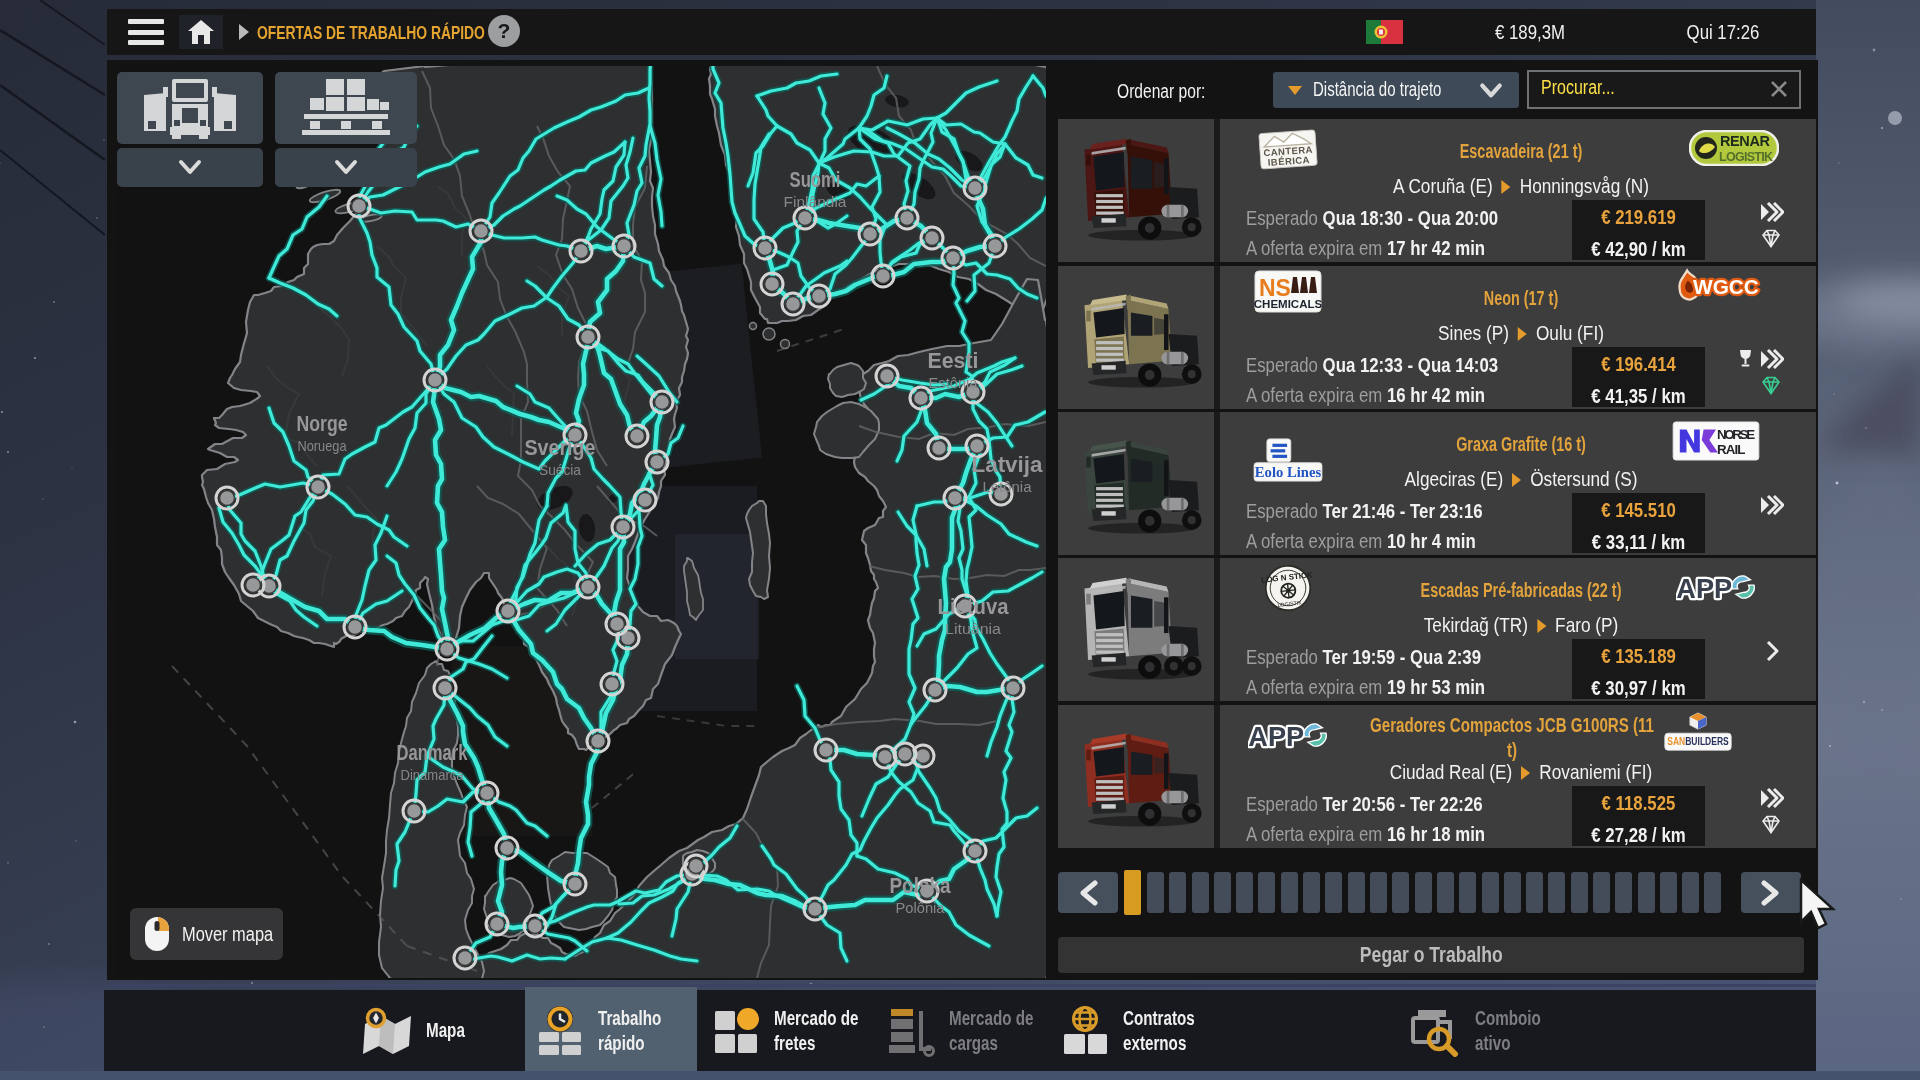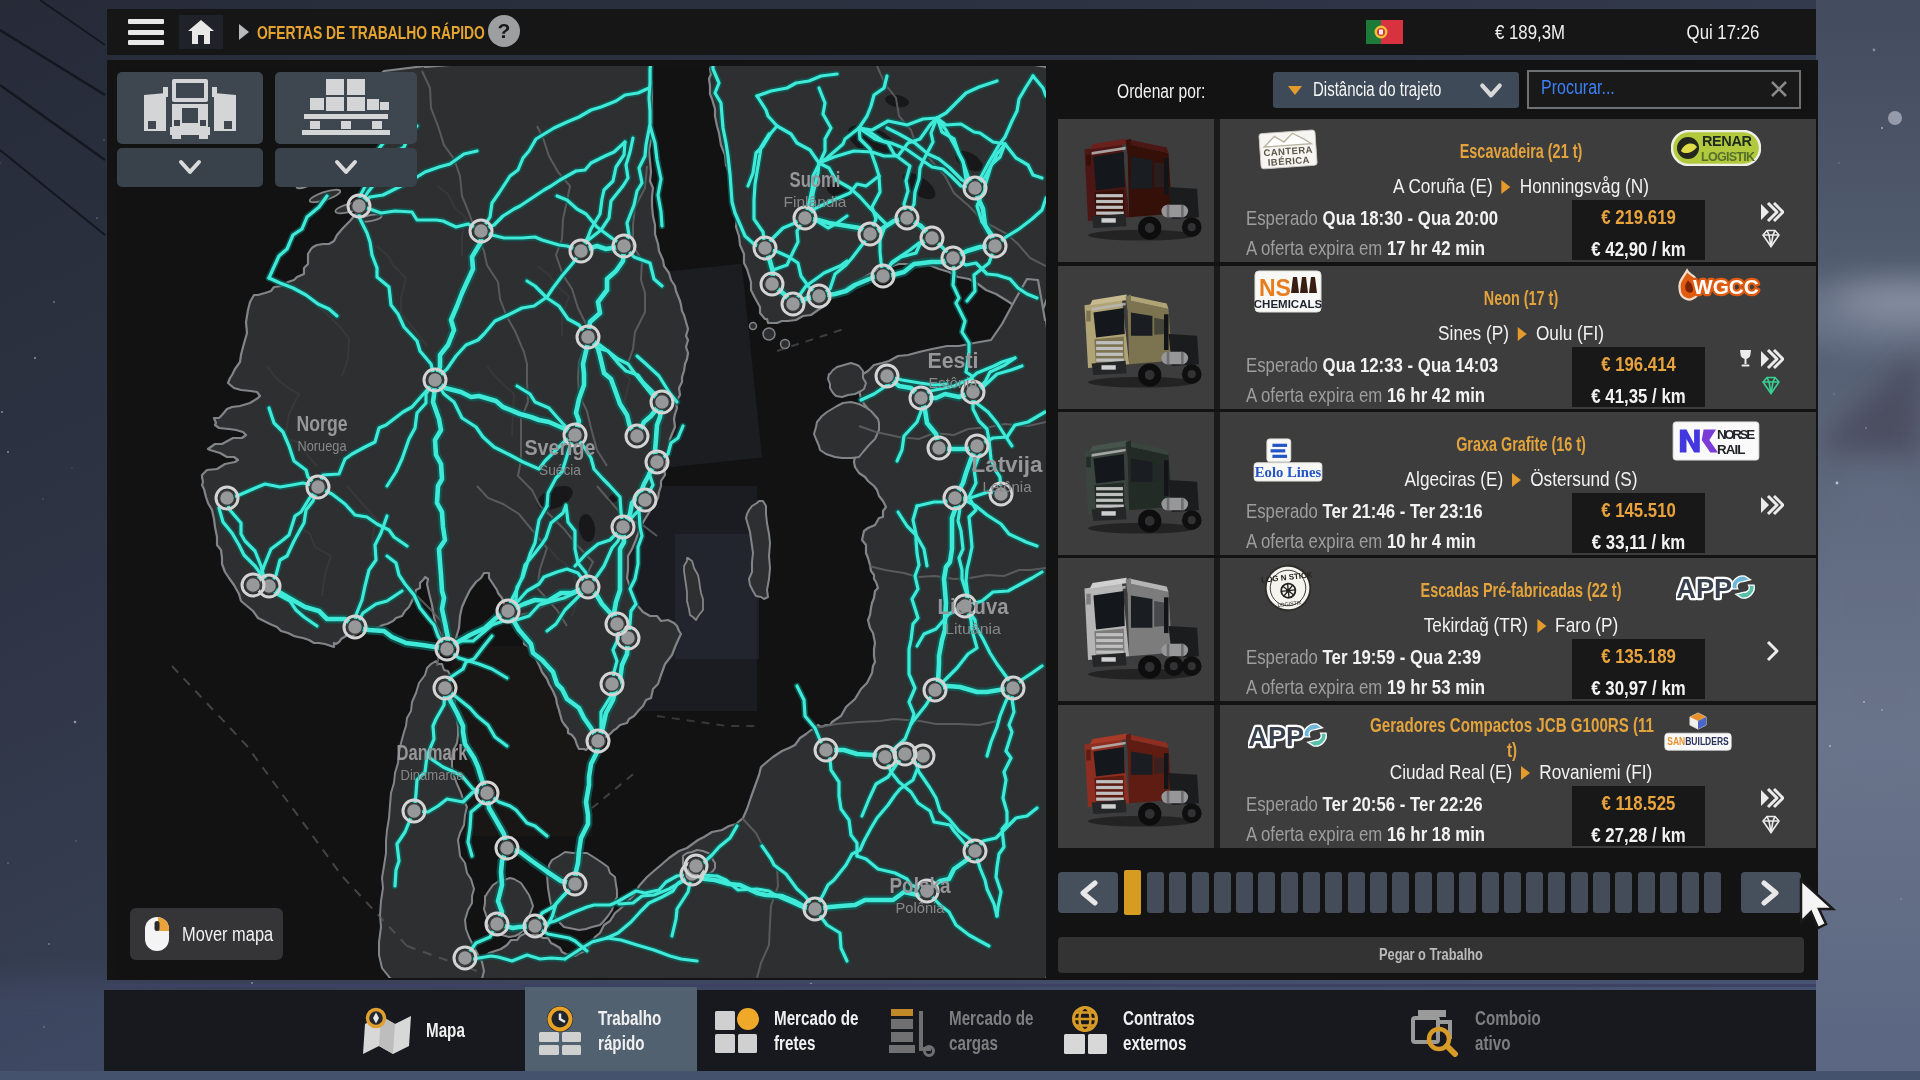--- a/index.html
+++ b/index.html
@@ -38,40 +38,40 @@
 #tooltip span { display:inline-block; transform:scaleX(0.9); transform-origin:center; width:320px; margin-left:-19px; }
 
 #mover { left:13px; top:842px; width:153px; height:52px; background:rgba(56,56,57,0.95); border-radius:6px;
  color:#f2f2f2; font-size:20px; display:flex; align-items:center; white-space:nowrap; }
 #mover .mtxt { transform:scaleX(0.82); transform-origin:0 center; }
 
 #sortlabel { left:1010px; top:20px; color:#f2f2f2; font-size:20px; transform:scaleX(0.78); transform-origin:0 0; }
 #sortdd { left:1118px; top:12px; width:246px; height:36px; background:#3e4a57; border-radius:3px; color:#f5f5f5; font-size:20px;margin-left:48px; }
 #sortdd span { transform:scaleX(0.75); transform-origin:0 0; white-space:nowrap; }
 #sortchev { left:1366px; top:12px; width:36px; height:36px; background:#3e4a57; border-radius:3px; }
-#search { left:1420px; top:10px; width:274px; height:39px; background:#191919; border:2px solid #6f7275; color:#3b82f6; font-size:20px; }
+#search { left:1420px; top:10px; width:274px; height:39px; background:#191919; border:2px solid #6f7275; color:#fde047; font-size:20px; }
 #search span { transform:scaleX(0.8); transform-origin:0 0; }
 
 .row { left:951px; width:758px; height:143px; background:#3d3d3e; }
 .tcell { position:absolute; left:0; top:0; width:162px; height:143px; border-right:6px solid #1a1a1a; }
 .rtitle { position:absolute; left:168px; width:590px; top:21px; text-align:center; color:#e3a33c; font-size:20px; font-weight:bold; transform:scaleX(0.72); transform-origin:center 0; }
 .rroute { position:absolute; left:168px; width:590px; top:55px; text-align:center; color:#f2f2f2; font-size:21px; transform:scaleX(0.82); transform-origin:center 0; }
 .resp { position:absolute; left:188px; top:87px; color:#9e9e9e; font-size:21px; transform:scaleX(0.8); transform-origin:0 0; white-space:nowrap; }
 .rexp { position:absolute; left:188px; top:117px; color:#9e9e9e; font-size:21px; transform:scaleX(0.8); transform-origin:0 0; white-space:nowrap; }
 .resp b, .rexp b { color:#f2f2f2; font-weight:bold; }
 .pbox { position:absolute; left:514px; top:81px; width:133px; height:60px; background:#181818; text-align:center; }
 .pbox .p1 { color:#e8a33d; font-size:21px; font-weight:bold; margin-top:5px; transform:scaleX(0.8); }
 .pbox .p2 { color:#f2f2f2; font-size:21px; font-weight:bold; margin-top:8px; transform:scaleX(0.8); }
 .licon { position:absolute; }
 
 #pager { left:951px; top:812px; width:758px; height:42px; }
 #pgl { position:absolute; left:0; top:0; width:60px; height:41px; background:#46505c; border-radius:4px; }
 #pgr { position:absolute; left:683px; top:0; width:60px; height:41px; background:#46505c; border-radius:4px; }
 #pickbtn { left:951px; top:877px; width:746px; height:36px; background:#333334; border-radius:4px;
- color:#bcbcbc; font-size:16px; font-weight:bold; text-align:center; line-height:36px; }
+ color:#bcbcbc; font-size:22px; font-weight:bold; text-align:center; line-height:36px; }
 #pickbtn span { display:inline-block; transform:scaleX(0.8); }
 
 #nav { left:104px; top:990px; width:1712px; height:81px; background:#17191f; }
 #navsep { left:107px; top:984px; width:1709px; height:3px; background:#3d4263; }
 .tab { position:absolute; top:0; height:81px; display:flex; align-items:center; }
 .tab .txt { margin-left:12px; font-size:20px; line-height:25px; font-weight:bold; transform:scaleX(0.76); transform-origin:0 center; white-space:nowrap; }
 .on  { color:#f0f0f0; }
 .off { color:#7e7e80; }
 #tabsel { position:absolute; left:421px; top:-3px; width:172px; height:84px; background:#51616f; }
 </style></head><body>
@@ -867,21 +867,21 @@
 <rect x="22" y="32" width="5" height="12" fill="#341008"></rect>
 </svg></div>
 <div class="licon" style="left:180px;top:2px;width:100px;height:56px;display:flex;align-items:center;justify-content:center">
         <svg width="58" height="42" viewBox="0 0 64 46" style="transform:rotate(-4deg)">
 <rect x="1" y="4" width="62" height="39" rx="3" fill="#f6f5f2" stroke="#c9c6c0" stroke-width="1"></rect>
 <path d="M6 19 L18 8 L28 15 L38 6 L50 13 L58 19 Z" fill="#fff" stroke="#b9b39f" stroke-width="1.5"></path>
 <text x="32" y="29" font-size="10.5" font-weight="bold" fill="#5b5649" text-anchor="middle" letter-spacing="0.5">CANTERA</text>
 <text x="32" y="40" font-size="10.5" font-weight="bold" fill="#5b5649" text-anchor="middle" letter-spacing="0.5">IBÉRICA</text>
         </svg>
       </div>
-<div class="licon" style="left:606px;top:1px;width:104px;height:56px;display:flex;align-items:center;justify-content:center">
+<div class="licon" style="left:624px;top:1px;width:104px;height:56px;display:flex;align-items:center;justify-content:center">
         <svg width="90" height="36" viewBox="0 0 90 36">
 <rect x="1" y="1" width="88" height="34" rx="17" fill="#b2c93e" stroke="#eef0e8" stroke-width="2.5"></rect>
 <circle cx="17" cy="18" r="11" fill="#23261c"></circle>
           <path d="M10 21 C13 13 22 11 26 17 C22 23 13 25 10 21 Z" fill="#e0dc48"></path>
 <text x="56" y="16" font-size="14.5" font-weight="bold" fill="#1d2a1d" text-anchor="middle" textLength="50">RENAR</text>
 <text x="57" y="31" font-size="12.5" font-weight="bold" fill="#55702a" text-anchor="middle" textLength="54">LOGISTIK</text>
         </svg>
       </div>
 <div class="rtitle" style="">Escavadeira (21 t)</div>
 <div class="rroute">A Coruña (E)<svg width="13" height="16" viewBox="0 0 13 16" style="margin:0 10px;vertical-align:-2px">

